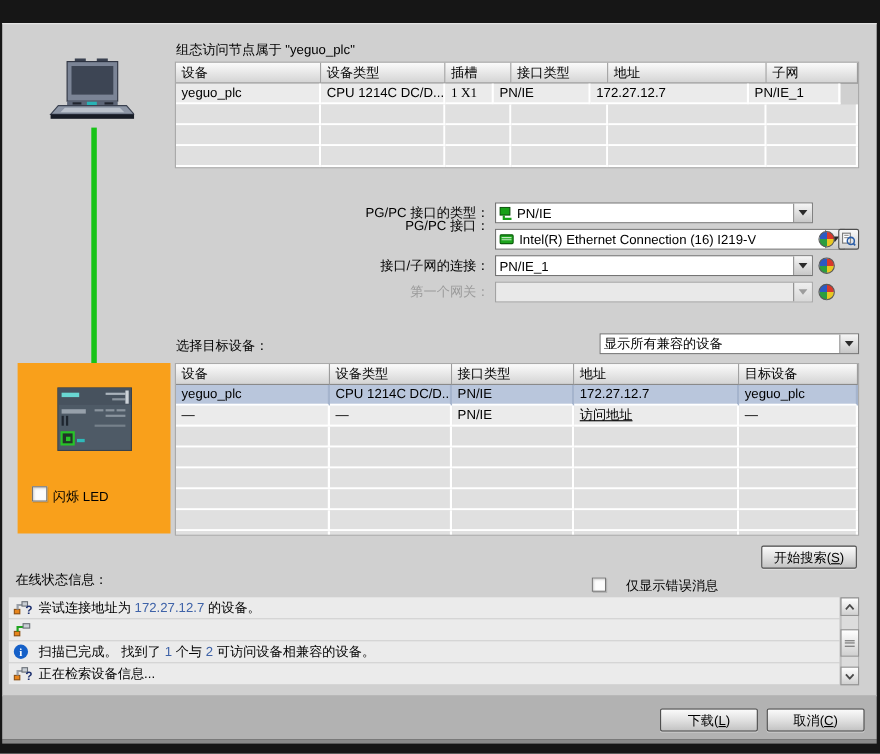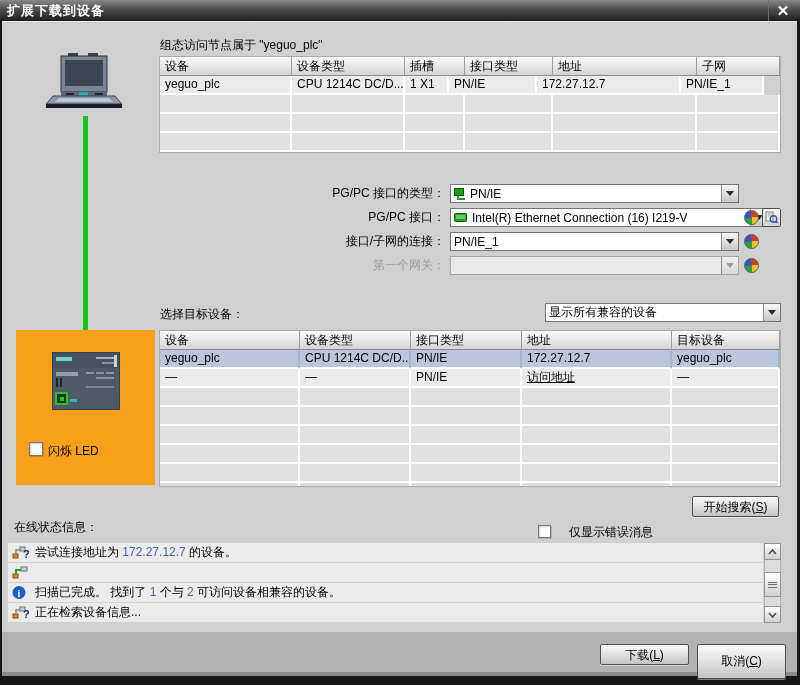--- a/index.html
+++ b/index.html
@@ -62,26 +62,20 @@
 </style>
 </head>
 <body>
 
 <div class="window">
 
   <div class="body"></div>
   <div class="footer-band"></div>
   <div class="frame-strip"></div>
 
-  <div class="titlebar">
-    <span class="title">扩展下载到设备</span>
-    <span class="close">
-        <span>✕</span>
-      </span>
-  </div>
 
   <svg class="abs" style="left:44px;top:53px" width="78" height="66" viewBox="0 0 78 66">
     <rect x="24" y="0" width="10" height="5" fill="#3a4150"></rect>
     <rect x="44" y="0" width="10" height="5" fill="#3a4150"></rect>
     <rect x="17" y="3" width="46" height="36" fill="#7b8496" stroke="#2c3240"></rect>
     <rect x="21" y="7" width="38" height="26" fill="#3d4554"></rect>
     <rect x="17" y="39" width="46" height="4" fill="#5c6577"></rect>
     <rect x="35" y="39.5" width="9" height="3" fill="#27b3b6"></rect>
     <rect x="22" y="40" width="8" height="2" fill="#20242e"></rect>
     <rect x="51" y="40" width="8" height="2" fill="#20242e"></rect>
@@ -122,21 +116,21 @@
         <div class="th" style="width: 132px;">设备</div>
         <div class="th" style="width: 113px;">设备类型</div>
         <div class="th" style="width: 60px;">插槽</div>
         <div class="th" style="width: 88px;">接口类型</div>
         <div class="th" style="width: 144px;">地址</div>
         <div class="th" style="width: 83px; font-family: Liberation Serif, serif;">子网</div>
       </div>
       <div class="tr data">
         <div class="td" style="width: 132px;">yeguo_plc</div>
         <div class="td" style="width: 113px;">CPU 1214C DC/D...</div>
-        <div class="td" style="width: 44px;">1 X1</div>
+        <div class="td" style="width: 44px; font-family: Liberation Serif, serif;">1 X1</div>
         <div class="td" style="width: 88px;">PN/IE</div>
         <div class="td" style="width: 144px;">172.27.12.7</div>
         <div class="td" style="width: 83px;">PN/IE_1</div>
       </div>
       <div class="tr ">
         <div class="td" style="width: 132px;"></div>
         <div class="td" style="width: 113px;"></div>
         <div class="td" style="width: 60px;"></div>
         <div class="td" style="width: 88px;"></div>
         <div class="td" style="width: 144px;"></div>
@@ -165,21 +159,21 @@
     <svg width="12" height="12">
         <rect x="0.5" y="0.5" width="9" height="7" fill="#17a017" stroke="#0a4f0a"></rect>
         <path d="M4 8 v3 h7" stroke="#17a017" stroke-width="2" fill="none"></path>
       </svg>
     <span class="val">PN/IE</span>
     <span class="arrow">
         <span class="tri"></span>
       </span>
   </div>
 
-  <div class="field-label" style="left:250px;top:208px;width:195px">PG/PC 接口：</div>
+  <div class="field-label" style="left:250px;top:196px;width:195px">PG/PC 接口：</div>
   <div class="select" style="left:450px;top:208px;width:318px">
     <svg width="14" height="11">
         <rect x="0.5" y="1.5" width="12" height="8" rx="1" fill="#1ea51e" stroke="#0b5e0b"></rect>
         <path d="M2 4 h9 M2 6 h9" stroke="#bfe8bf" stroke-width="1" fill="none"></path>
       </svg>
     <span class="val">Intel(R) Ethernet Connection (16) I219-V</span>
     <span class="arrow">
         <span class="tri"></span>
       </span>
   </div>
@@ -335,15 +329,15 @@
   <div class="sb-btn" style="top:572px;height:25px">
     <span class="grip"></span>
   </div>
   <div class="sb-btn" style="top:606px">
     <svg width="9" height="6">
         <path d="M1 1 L4.5 5 L8 1" stroke="#4a4a4a" stroke-width="1.6" fill="none"></path>
       </svg>
   </div>
 
   <button class="btn" style="left:600px;top:644px;width:89px;height:21px"><span>下载(</span><span class="u">L</span><span>)</span></button>
-  <button class="btn" style="left:697px;top:644px;width:89px;height:35px"><span>取消(</span><span class="u">C</span><span>)</span></button>
+  <button class="btn" style="left:697px;top:644px;width:89px;height:21px"><span>取消(</span><span class="u">C</span><span>)</span></button>
 
 </div>
 
 </body></html>

